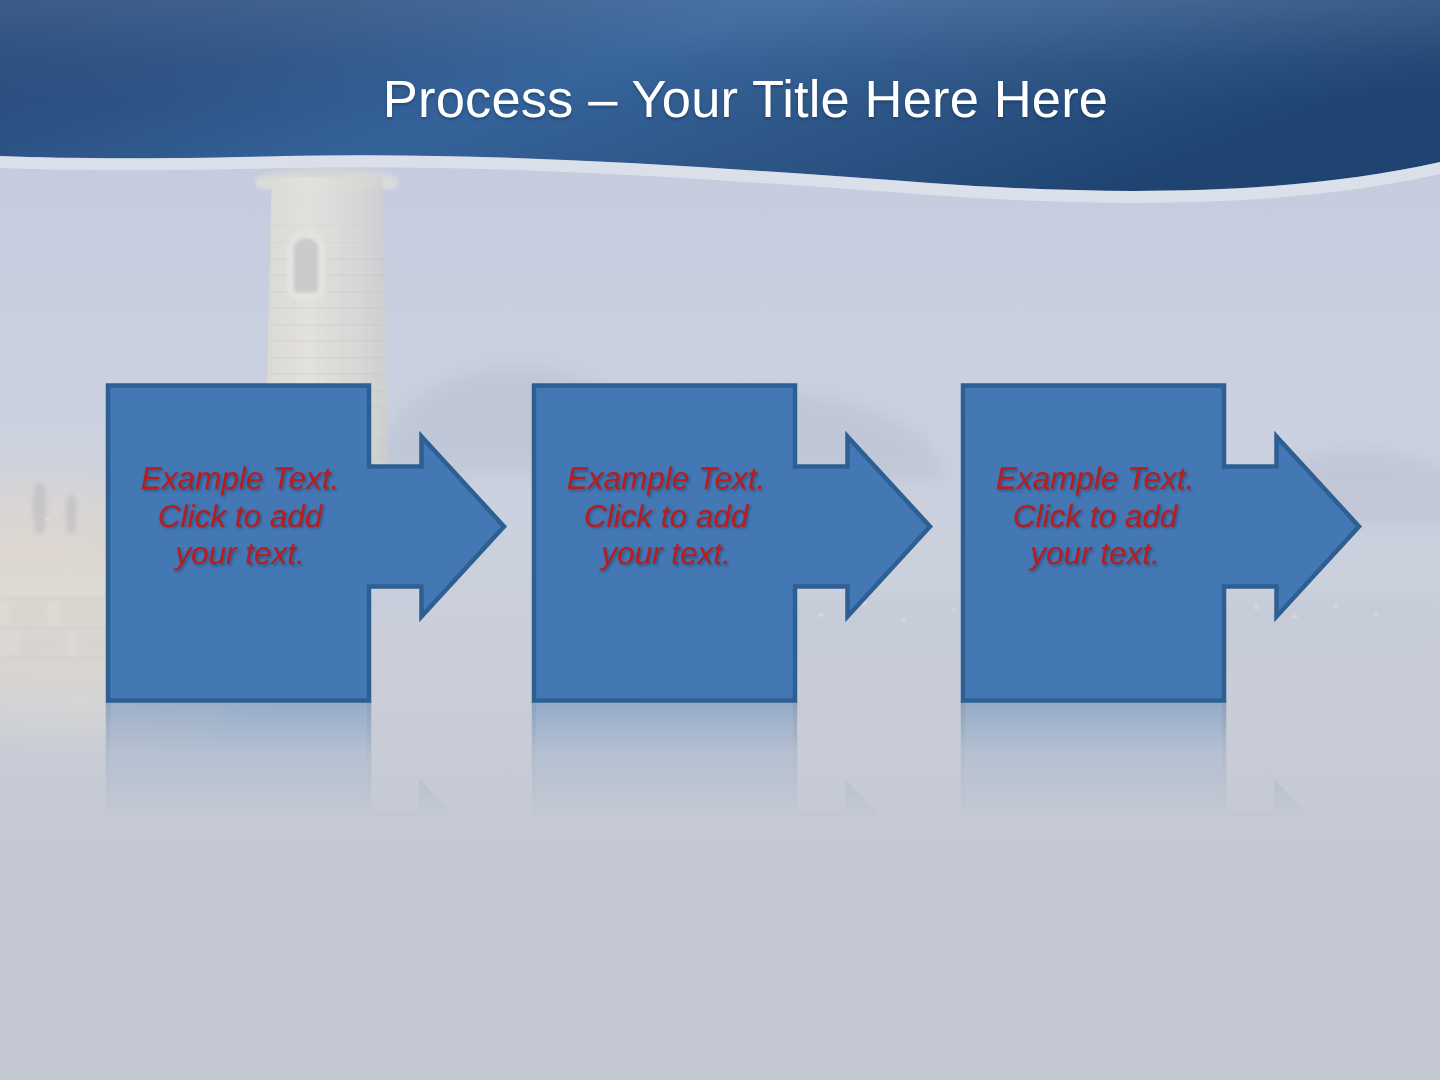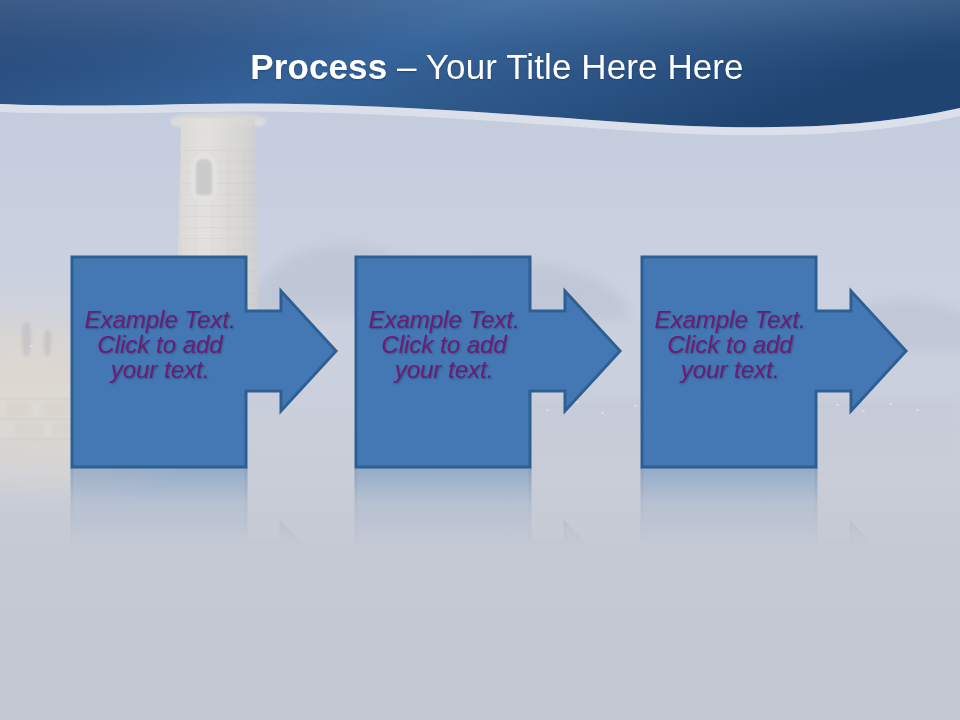--- a/index.html
+++ b/index.html
@@ -214,38 +214,38 @@
     position: absolute;
     left: 0; top: 47px;
     width: 960px;
     text-align: center;
     font-size: 35px;
     color: #ffffff;
     letter-spacing: 0.1px;
     white-space: nowrap;
     text-shadow: 0 1px 2px rgba(10,30,60,0.35);
   }
-  .title .strong { font-weight: bold; margin-left: 34px; }
+  .title .strong { font-weight: normal; margin-left: 34px; }
   .title .light  { font-weight: normal; }
 
   
   .steps {
     position: absolute;
     left: 0; top: 0;
     width: 960px; height: 720px;
     pointer-events: none;
   }
   .steps svg { display: block; }
 
   .step-text {
     position: absolute;
     text-align: center;
-    color: #701a75;
+    color: #b91c1c;
     font-style: italic;
-    font-size: 24px;
+    font-size: 21px;
     line-height: 25px;
     white-space: pre-line;
     text-shadow: 1px 1px 2px rgba(25,55,95,0.55);
     pointer-events: auto;
   }
 </style>
 </head>
 <body>
 
 <div id="slide">

